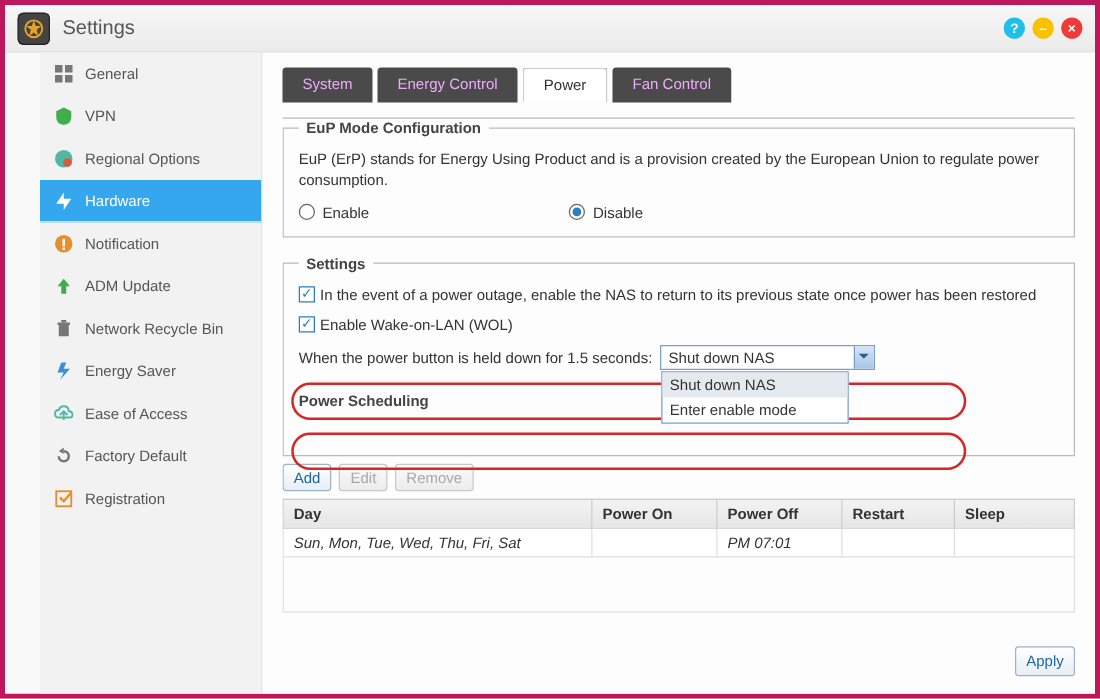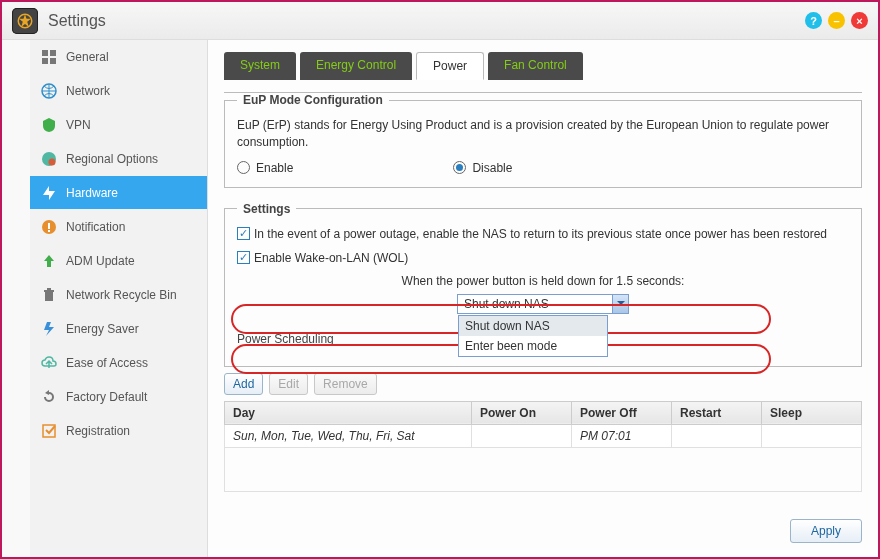--- a/index.html
+++ b/index.html
@@ -1,75 +1,75 @@
 <!DOCTYPE html>
 <html><head>
 <meta charset="utf-8">
 <style>
   * { box-sizing: border-box; }
   html, body { margin:0; padding:0; font-family: Verdana, Arial, sans-serif; font-size:12px; color:#333; background:#eef0f0; }
-  .window { width:880px; height:559px; background:#f9f9f9; position:relative; display:flex; flex-direction:column; border:2px solid #be185d; }
+  .window { width:880px; height:559px; background:#f9f9f9; position:relative; display:flex; flex-direction:column; border:4px solid #be185d; }
   .titlebar { height:38px; background:linear-gradient(#f7f7f7,#ebebeb); border-bottom:1px solid #ddd; display:flex; align-items:center; padding:0 10px; }
   .app-icon { width:26px; height:26px; background:#444; border-radius:5px; display:flex; align-items:center; justify-content:center; margin-right:10px; box-shadow: inset 0 0 0 1px #222; }
   .app-icon svg { display:block; }
   .title { font-size:16px; color:#555; }
   .win-controls { margin-left:auto; display:flex; gap:6px; align-items:center; }
   .wc { width:17px; height:17px; border-radius:50%; display:flex; align-items:center; justify-content:center; color:#fff; font-size:11px; font-weight:bold; cursor:default; }
   .wc-help { background:#1fbfea; }
   .wc-min  { background:#f9c200; }
   .wc-close{ background:#ef3a37; }
   .body { flex:1; display:flex; overflow:hidden; }
   
   .sidebar { width:178px; background:#f2f2f2; border-right:1px solid #ddd; overflow:auto;margin-left:28px; }
   .side-item { display:flex; align-items:center; height:34px; padding:0 10px; gap:8px; color:#555; cursor:default; border-bottom:1px solid #f2f2f2; }
   .side-item.active { background:#35a7ef; color:#fff; }
   .side-item .icn { width:18px; height:18px; display:flex; align-items:center; justify-content:center; }
   .side-item .lbl { font-size:12px; }
   
   .content { flex:1; background:#fdfdfd; padding:12px 16px 14px 16px; display:flex; flex-direction:column; overflow:hidden; }
   .tabs { display:flex; gap:4px; margin-bottom:12px; }
-  .tab { padding:6px 16px; background:#4a4a4a; color:#84cc16; border-radius:3px 3px 0 0; cursor:default; font-size:12px; }
+  .tab { padding:6px 16px; background:#4a4a4a; color:#f0abfc; border-radius:3px 3px 0 0; cursor:default; font-size:12px; }
   .tab.active { background:#fff; color:#333; border:1px solid #bbb; border-bottom:1px solid #fff; position:relative; z-index:2; }
   .tabs-wrap { border-bottom:1px solid #bbb; display:flex; }
   .panel { flex:1; overflow:auto; position:relative; }
   fieldset { border:1px solid #bbb; margin:0 0 14px 0; padding:10px 12px 12px 12px; }
   legend { padding:0 6px; font-weight:bold; color:#444; font-size:12px; }
   .desc { color:#333; margin-bottom:10px; line-height:1.4; }
   .radio-row { display:flex; gap:160px; margin-top:6px; }
   .radio { display:flex; align-items:center; gap:6px; }
   .radio .dot { width:13px; height:13px; border:1px solid #666; border-radius:50%; display:flex; align-items:center; justify-content:center; }
   .radio.checked .dot::after { content:""; width:7px; height:7px; background:#2b7fbf; border-radius:50%; display:block; }
   .settings-body { position:relative; }
   .chk-row { display:flex; align-items:flex-start; gap:4px; margin-bottom:8px; line-height:1.35; }
   .chk { width:13px; height:13px; border:1px solid #2b7fbf; display:flex; align-items:center; justify-content:center; flex-shrink:0; margin-top:1px; cursor:default;}
   .chk.ck::after { content:"✓"; font-size:11px; color:#2b7fbf; line-height:1; }
-  .pb-row { display:flex; align-items:center; gap:6px; margin-top:4px;flex-direction:column; }
+  .pb-row { display:flex; align-items:center; gap:6px; margin-top:4px; }
   .combo { position:relative; width:172px; height:20px; border:1px solid #7a9ecf; background:#fff; display:flex; align-items:center; }
   .combo .val { padding:0 6px; flex:1; font-size:12px; }
   .combo .arw { width:16px; height:100%; background:linear-gradient(#d5e5f6,#a9c6e6); display:flex; align-items:center; justify-content:center; border-left:1px solid #7a9ecf;}
   .combo .arw::after { content:""; border:4px solid transparent; border-top-color:#2d5b94; margin-top:3px; }
   .combo-popup { position:absolute; left:0; top:20px; width:150px; border:1px solid #7a9ecf; background:#fff; z-index:10; }
   .combo-popup .opt { padding:3px 6px; font-size:12px; cursor:default; }
   .combo-popup .opt.sel { background:#e4e9ee; }
   
   .callout { position:absolute; border:2px solid #d62626; border-radius:34px; pointer-events:none; }
   .callout1 { left:-6px; top:78px; width:540px; height:30px; }
   
   
-  .psched-title { font-weight:normal; color:#444; margin:2px 0 8px 0; }
+  .psched-title { font-weight:bold; color:#444; margin:2px 0 24px 0; }
   .btn-row { display:flex; gap:6px; margin-bottom:6px; }
   .btn { padding:3px 8px; border:1px solid #9cb4c9; background:linear-gradient(#fff,#e6eef6); color:#1e66a2; border-radius:3px; cursor:default; font-size:12px; }
   .btn.dis { color:#a8a8a8; border-color:#c8c8c8; background:linear-gradient(#fafafa,#ececec); }
   .tbl { border:1px solid #bbb; width:100%; border-collapse:collapse; }
   .tbl th { background:linear-gradient(#f4f4f4,#e6e6e6); border:1px solid #ccc; text-align:left; padding:4px 8px; font-size:12px; color:#333; font-weight:bold;}
   .tbl td { border:1px solid #e0e0e0; padding:4px 8px; font-size:12px; color:#333; height:22px; }
   .tbl .spacer td { height:44px; border-top:none; }
   .row-sel td { background:#fff;font-style:italic; }
   .apply-row { display:flex; justify-content:flex-end; padding-top:8px; }
-  .apply { padding:4px 20px; border:1px solid #9cb4c9; background:linear-gradient(#fff,#e6eef6); color:#1e66a2; border-radius:3px; cursor:default; font-size:12px; }
+  .apply { padding:4px 8px; border:1px solid #9cb4c9; background:linear-gradient(#fff,#e6eef6); color:#1e66a2; border-radius:3px; cursor:default; font-size:12px; }
   
   .ic-green { fill:#3fae4b;} .ic-gray{fill:#777;} .ic-blue{fill:#3a90d8;} .ic-red{fill:#d85b3a;} .ic-orange{fill:#e78f2e;} .ic-teal{fill:#4fb7a2;}
 </style>
 </head>
 <body>
 
 <div class="window">
 
   <div class="titlebar">
     <div class="app-icon">
@@ -92,29 +92,20 @@
       <div class="side-item">
         <span class="icn">
             <svg width="16" height="16">
               <rect x="1" y="1" width="6" height="6" class="ic-gray"></rect>
               <rect x="9" y="1" width="6" height="6" class="ic-gray"></rect>
               <rect x="1" y="9" width="6" height="6" class="ic-gray"></rect>
               <rect x="9" y="9" width="6" height="6" class="ic-gray"></rect>
             </svg>
           </span>
         <span class="lbl">General</span>
-      </div>
-      <div class="side-item">
-        <span class="icn">
-            <svg width="16" height="16">
-              <circle cx="8" cy="8" r="7" fill="none" stroke="#2f8fcb" stroke-width="1.5"></circle>
-              <path d="M1 8 H15 M8 1 V15 M3 3 Q8 8 13 3 M3 13 Q8 8 13 13" stroke="#2f8fcb" stroke-width="1" fill="none"></path>
-            </svg>
-          </span>
-        <span class="lbl">Network</span>
       </div>
       <div class="side-item">
         <span class="icn">
             <svg width="16" height="16">
               <path d="M8 1 L14 4 V9 Q14 14 8 15 Q2 14 2 9 V4 Z" class="ic-green"></path>
             </svg>
           </span>
         <span class="lbl">VPN</span>
       </div>
       <div class="side-item">
@@ -237,21 +228,21 @@
               <div class="chk ck"></div>
               <span>Enable Wake-on-LAN (WOL)</span>
             </div>
             <div class="pb-row">
               <span>When the power button is held down for 1.5 seconds:</span>
               <div class="combo">
                 <div class="val">Shut down NAS</div>
                 <div class="arw"></div>
                 <div class="combo-popup">
                   <div class="opt sel">Shut down NAS</div>
-                  <div class="opt">Enter been mode</div>
+                  <div class="opt">Enter enable mode</div>
                 </div>
               </div>
             </div>
             <div class="callout callout1"></div>
 
             <div class="psched-title" style="margin-top:18px;">Power Scheduling</div>
             <div class="callout" style="left:-6px; top:118px; width:540px; height:30px;"></div>
           </div>
         </fieldset>
 

